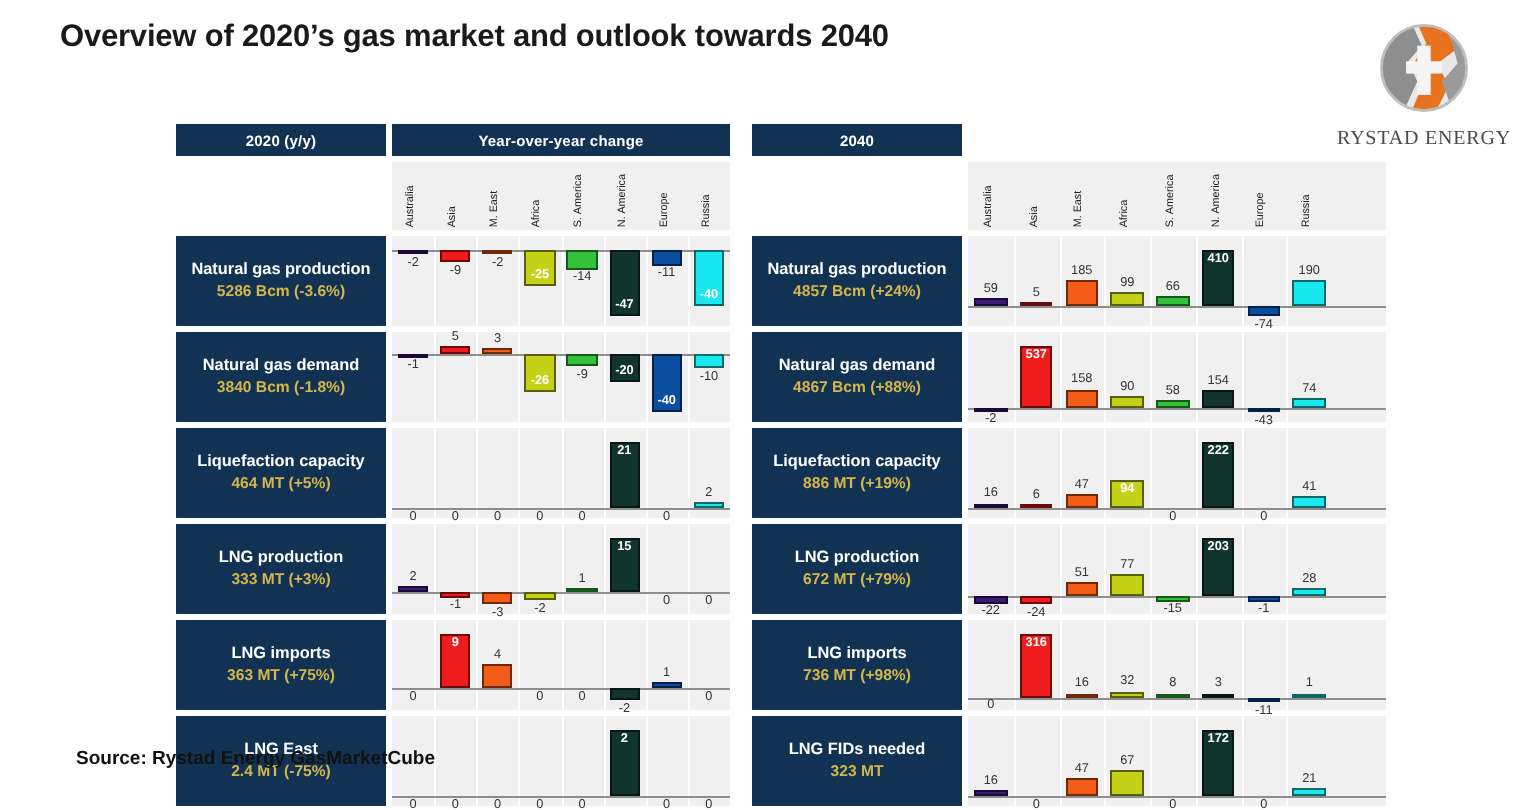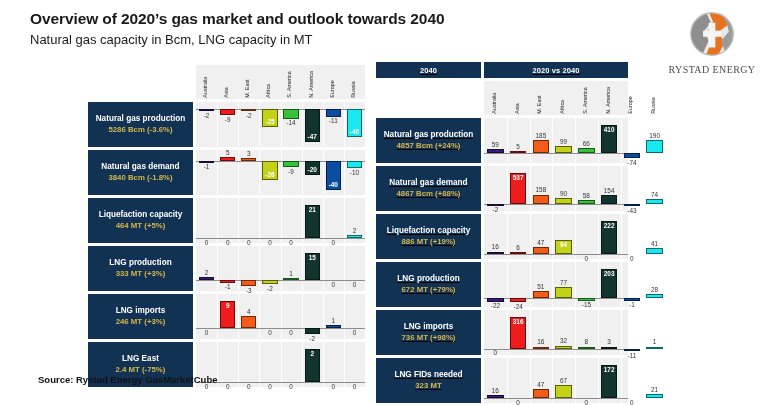--- a/index.html
+++ b/index.html
@@ -26,21 +26,21 @@
   .logo { position:absolute; right:8px; top:6px; width:96px; text-align:center; }
   .logo-mark { width:56px; height:56px; margin:0 auto; display:block; }
   .logo-text {
     font-size:10px; letter-spacing:0.4px; color:#4a4a4a; margin-top:2px;
     font-family:"Liberation Serif", serif;
   }
 
   
   .panel { position:absolute; top:62px; }
   .panel.left  { left:88px;  width:277px; }
-  .panel.right { left:376px; width:252px;text-decoration:underline; }
+  .panel.right { left:376px; width:317px; }
 
   .band { display:flex; height:16px; gap:3px; }
   .band-cell {
     background:#123253; color:#ffffff; font-size:7.5px; font-weight:bold;
     display:flex; align-items:center; justify-content:center;
     letter-spacing:0.1px;
   }
   .band-cell.lbl  { width:105px; }
   .band-cell.chart{ flex:1; }
 
@@ -87,21 +87,20 @@
     font-size:9.5px; font-weight:bold; color:#111;
   }
 </style>
 </head>
 <body>
 
 <div id="stage">
 
   <div class="hdr">
     <div class="hdr-title">Overview of 2020’s gas market and outlook towards 2040</div>
-    <div class="hdr-sub">Natural gas capacity in Bcm, LNG capacity in MT</div>
   </div>
 
   <div class="logo">
     <svg class="logo-mark" viewBox="0 0 100 100">
       <defs>
         <clipPath id="gclip">
             <circle cx="50" cy="50" r="38"></circle>
           </clipPath>
       </defs>
       <circle cx="50" cy="50" r="38" fill="#e8e8e8"></circle>
@@ -111,20 +110,24 @@
         <path d="M72 16 L88 28 L88 70 L74 84 L66 62 L80 46 Z" fill="#9a9a9a"></path>
         <rect x="44" y="30" width="12" height="44" fill="#f5f5f5"></rect>
         <rect x="34" y="44" width="32" height="11" fill="#f5f5f5"></rect>
       </g>
       <circle cx="50" cy="50" r="38" fill="none" stroke="#bdbdbd" stroke-width="2.5"></circle>
     </svg>
     <div class="logo-text">RYSTAD ENERGY</div>
   </div>
 
   <div class="panel left" id="panel-left">
+      <div class="band">
+        <div class="band-cell lbl">2020 (y/y)</div>
+        <div class="band-cell chart">Year-over-year change</div>
+      </div>
       <div class="rows">
         <div class="row hdrrow">
           <div style="width: 105px;"></div>
           <div class="cats">
             <div class="gridline" style="left: 0px;"></div>
             <div class="cat" style="left: 12.9625px;">Australia</div>
             <div class="gridline" style="left: 21.125px;"></div>
             <div class="cat" style="left: 34.0875px;">Asia</div>
             <div class="gridline" style="left: 42.25px;"></div>
             <div class="cat" style="left: 55.2125px;">M.&nbsp;East</div>
@@ -256,21 +259,21 @@
             <div class="valbl" style="left: 84.5px; width: 21.125px; top: 24.06px;">1</div>
             <div class="bar" style="left: 108.582px; width: 15.21px; height: 27.5px; top: 6.96px; background: rgb(17, 52, 47);"></div>
             <div class="valbl inbar" style="left: 105.625px; width: 21.125px; top: 8.46px;">15</div>
             <div class="valbl" style="left: 126.75px; width: 21.125px; top: 35.06px;">0</div>
             <div class="valbl" style="left: 147.875px; width: 21.125px; top: 35.06px;">0</div>
           </div>
         </div>
         <div class="row">
           <div class="rowlabel">
             <div class="l1">LNG imports</div>
-            <div class="l2">246 MT (+3%)</div>
+            <div class="l2">363 MT (+75%)</div>
           </div>
           <div class="chartcell">
             <div class="gridline" style="left: 21.125px;"></div>
             <div class="gridline" style="left: 42.25px;"></div>
             <div class="gridline" style="left: 63.375px;"></div>
             <div class="gridline" style="left: 84.5px;"></div>
             <div class="gridline" style="left: 105.625px;"></div>
             <div class="gridline" style="left: 126.75px;"></div>
             <div class="gridline" style="left: 147.875px;"></div>
             <div class="zeroline" style="top: 33.96px;"></div>
@@ -311,21 +314,20 @@
             <div class="valbl inbar" style="left: 105.625px; width: 21.125px; top: 8.46px;">2</div>
             <div class="valbl" style="left: 126.75px; width: 21.125px; top: 40.56px;">0</div>
             <div class="valbl" style="left: 147.875px; width: 21.125px; top: 40.56px;">0</div>
           </div>
         </div>
       </div>
     </div>
   <div class="panel right" id="panel-right">
       <div class="band">
         <div class="band-cell lbl">2040</div>
-        <div class="band-cell chart">2020 vs 2040</div>
       </div>
       <div class="rows">
         <div class="row hdrrow">
           <div style="width: 105px;"></div>
           <div class="cats">
             <div class="gridline" style="left: 0px;"></div>
             <div class="cat" style="left: 13.775px;">Australia</div>
             <div class="gridline" style="left: 22.75px;"></div>
             <div class="cat" style="left: 36.525px;">Asia</div>
             <div class="gridline" style="left: 45.5px;"></div>

